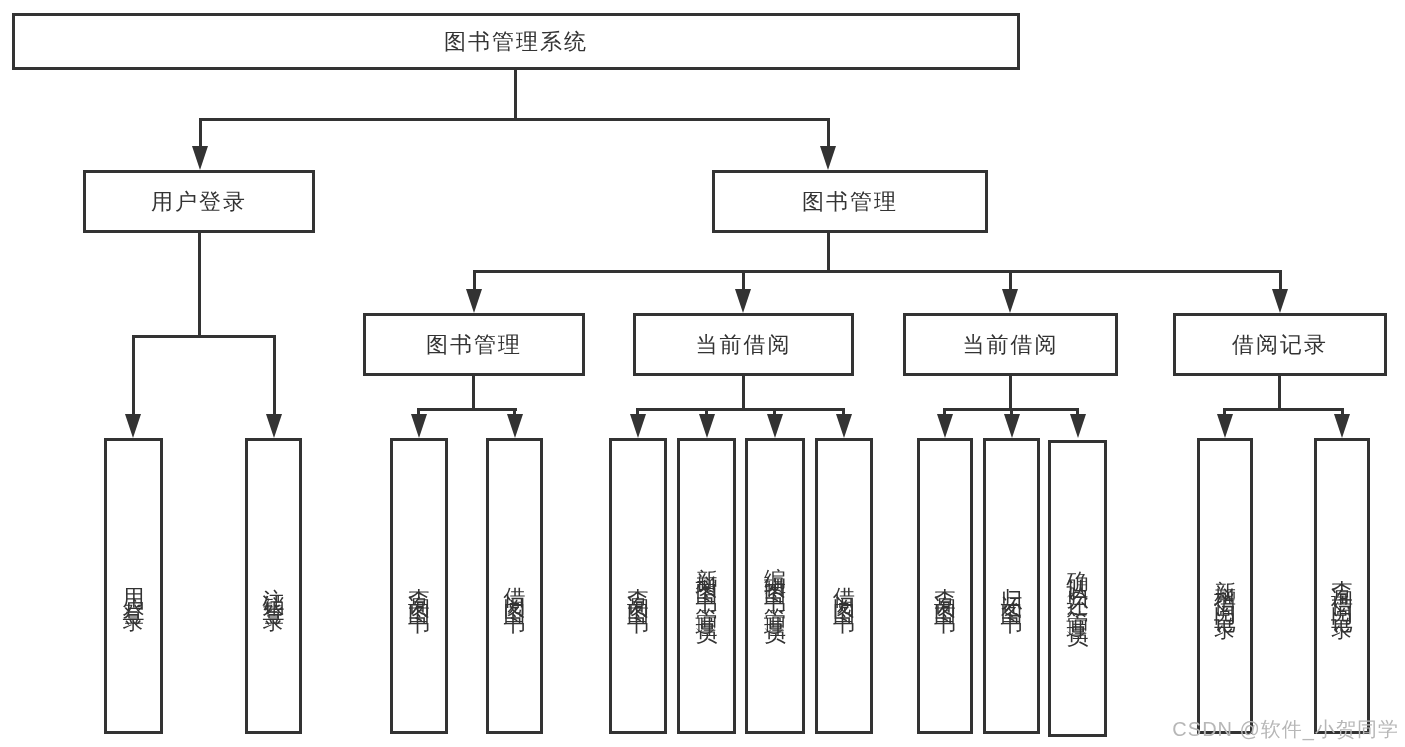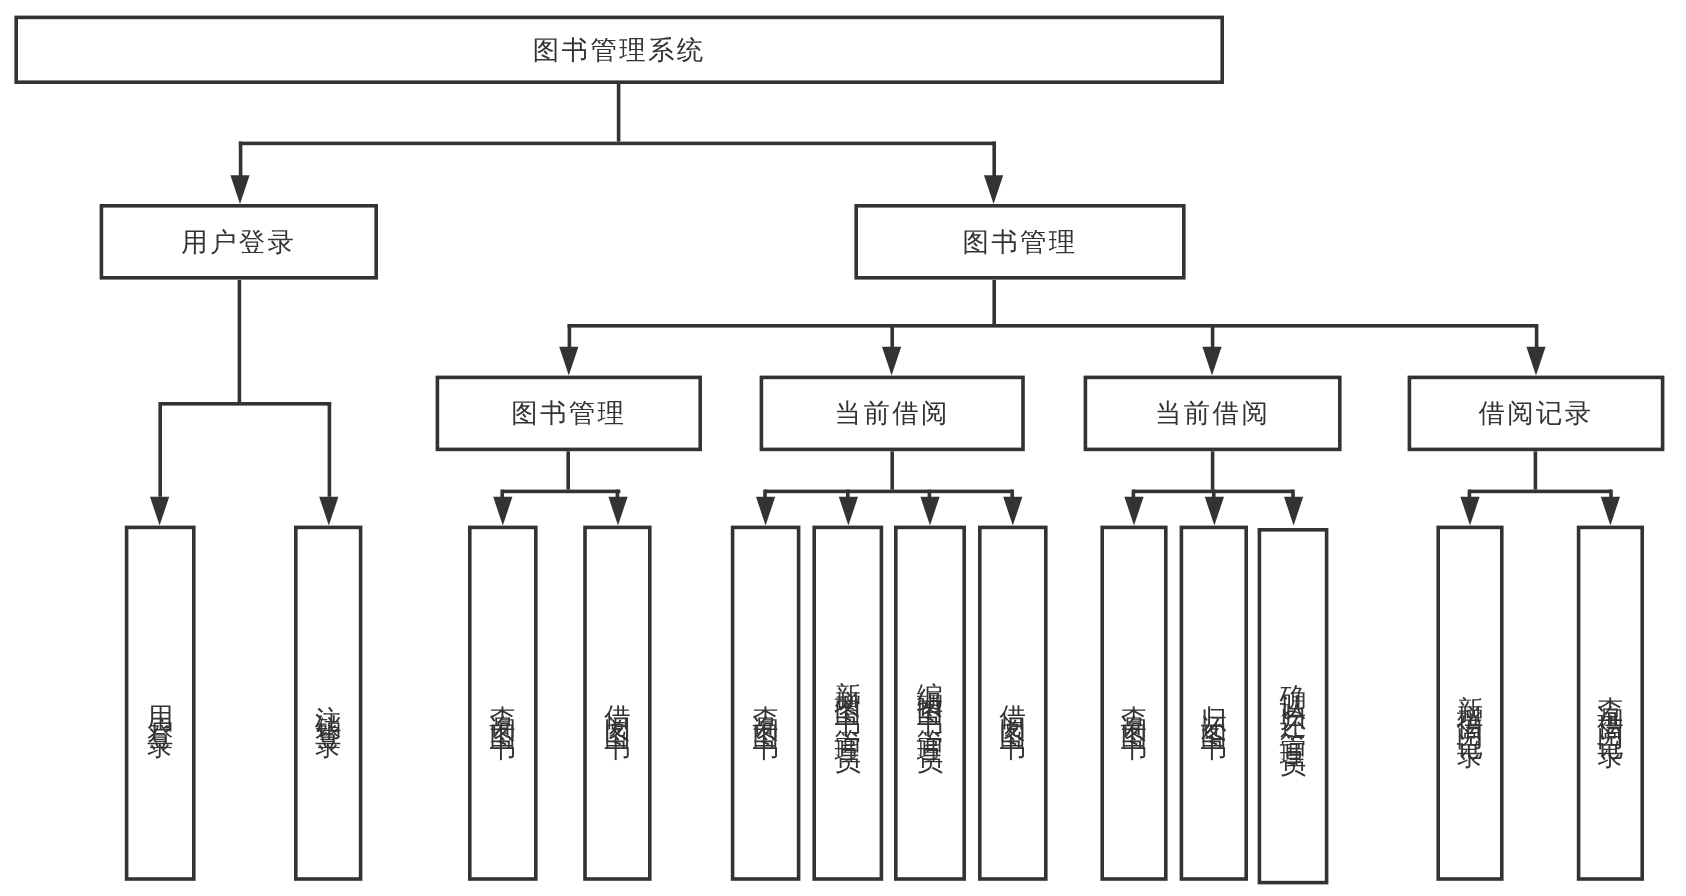--- a/index.html
+++ b/index.html
@@ -182,14 +182,15 @@
     <span class="lbl">确认归还（管理员）</span>
   </div>
 
   <div class="node leaf" style="left:1197px;top:438px;width:56px;height:296px;">
     <span class="lbl">新增借阅记录</span>
   </div>
   <div class="node leaf" style="left:1314px;top:438px;width:56px;height:296px;">
     <span class="lbl">查询借阅记录</span>
   </div>
 
+  <div class="watermark">CSDN @软件_小贺同学</div>
 
 </div>
 
 </body></html>

